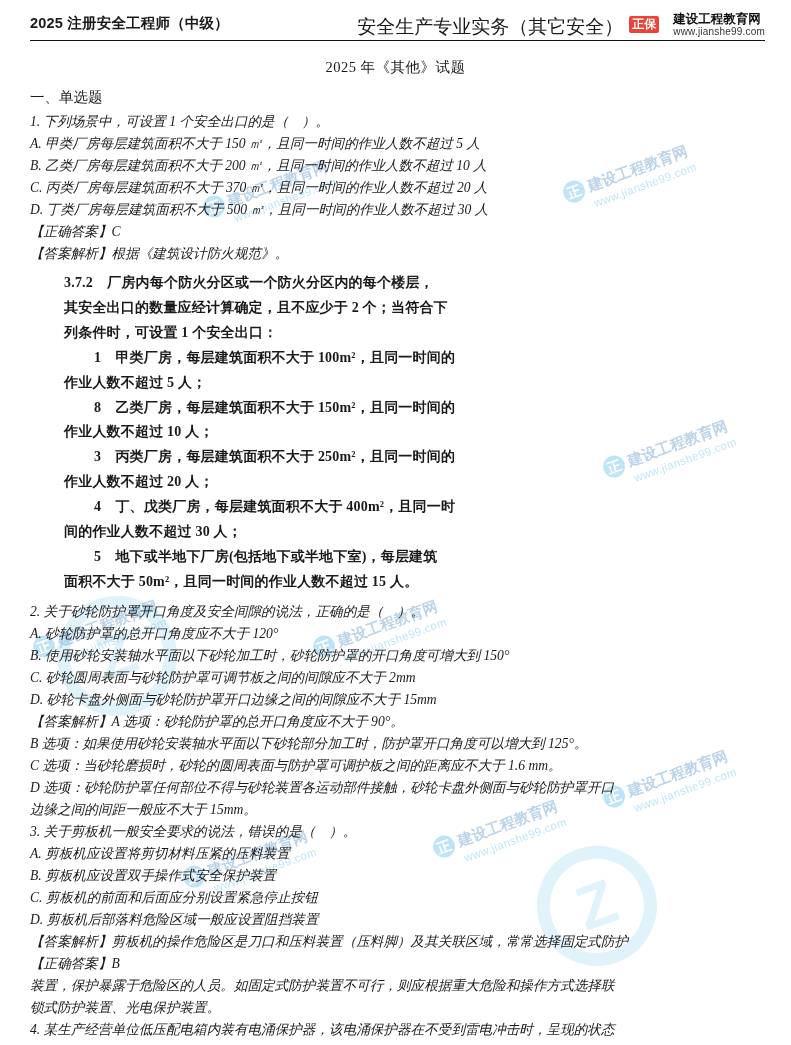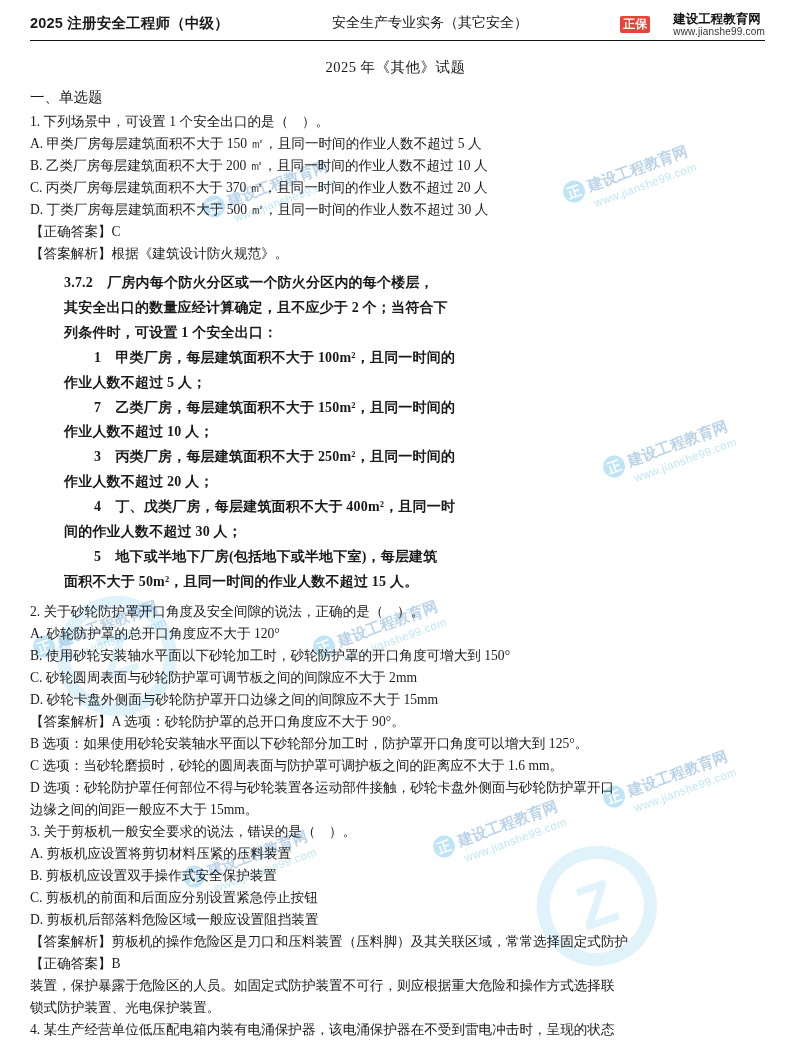--- a/index.html
+++ b/index.html
@@ -105,33 +105,33 @@
   .header-left {
     font-family: Liberation Sans, sans-serif;
     font-weight: bold;
     font-size: 14.5px;
     letter-spacing: 0.2px;
     white-space: nowrap;
     padding-top: 2px;
   }
   .header-center {
     flex: 1;
-    text-align: center;
-    font-size: 14px;
+    text-align: right;
+    font-size: 19px;
     font-family: "Liberation Serif", serif;
     white-space: nowrap;
     padding-top: 2px;
     padding-left: 30px;
   }
   .header-logo {
     display: flex;
     align-items: center;
-    gap: 23px;
+    gap: 14px;
     white-space: nowrap;
-    margin-left: 19px;
+    margin-left: 6px;
   }
   .logo-badge {
     background: #e8443a;
     color: #fff;
     font-family: "Liberation Sans", sans-serif;
     font-size: 12px;
     font-weight: bold;
     padding: 1px 3px;
     border-radius: 2px;
     line-height: 1.25;
@@ -177,20 +177,21 @@
   .section-heading {
     font-weight: normal;
     font-size: 14.5px;
     margin: 2px 0 2px 0;
   }
   p.line {
     margin: 0;
     padding: 0;
     line-height: 1.62;
     white-space: pre-wrap;
+    font-style: italic;
   }
   .quote-block {
     font-weight: bold;
     font-size: 14px;
     line-height: 1.78;
     margin: 6px 0 6px 0;
     padding-left: 34px;
     letter-spacing: 0.2px;
   }
   .quote-block p {
@@ -273,21 +274,21 @@
     <p class="line">D. 丁类厂房每层建筑面积不大于 500 ㎡，且同一时间的作业人数不超过 30 人</p>
     <p class="line">【正确答案】C</p>
     <p class="line">【答案解析】根据《建筑设计防火规范》。</p>
 
     <div class="quote-block">
       <p>3.7.2　厂房内每个防火分区或一个防火分区内的每个楼层，</p>
       <p>其安全出口的数量应经计算确定，且不应少于 2 个；当符合下</p>
       <p>列条件时，可设置 1 个安全出口：</p>
       <p class="quote-ind">1　甲类厂房，每层建筑面积不大于 100m²，且同一时间的</p>
       <p>作业人数不超过 5 人；</p>
-      <p class="quote-ind">7　乙类厂房，每层建筑面积不大于 150m²，且同一时间的</p>
+      <p class="quote-ind">8　乙类厂房，每层建筑面积不大于 150m²，且同一时间的</p>
       <p>作业人数不超过 10 人；</p>
       <p class="quote-ind">3　丙类厂房，每层建筑面积不大于 250m²，且同一时间的</p>
       <p>作业人数不超过 20 人；</p>
       <p class="quote-ind">4　丁、戊类厂房，每层建筑面积不大于 400m²，且同一时</p>
       <p>间的作业人数不超过 30 人；</p>
       <p class="quote-ind">5　地下或半地下厂房(包括地下或半地下室)，每层建筑</p>
       <p>面积不大于 50m²，且同一时间的作业人数不超过 15 人。</p>
     </div>
 
     <p class="line">2. 关于砂轮防护罩开口角度及安全间隙的说法，正确的是（    ）。</p>

